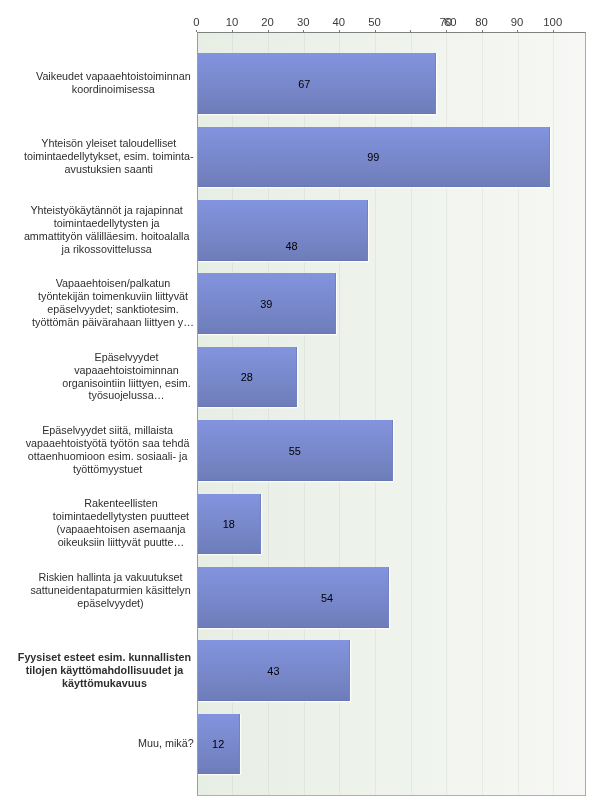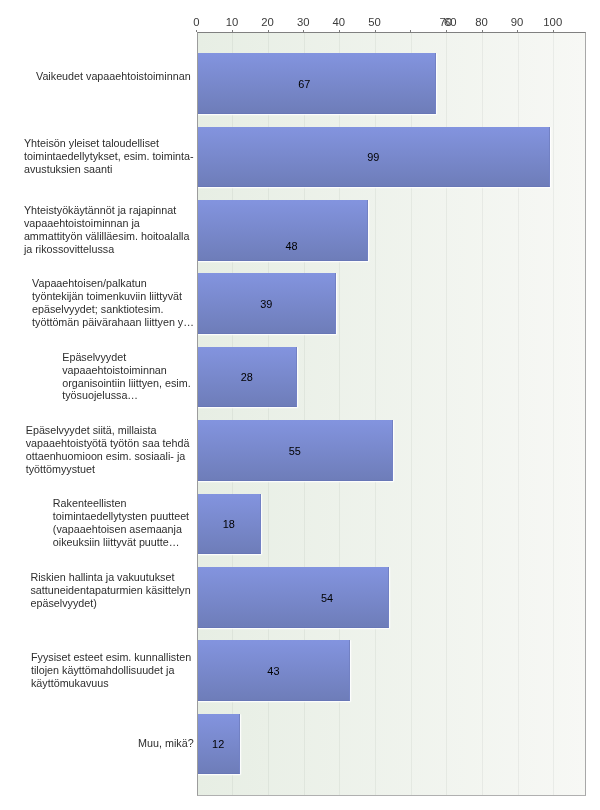--- a/index.html
+++ b/index.html
@@ -12,21 +12,21 @@
       border-top:1px solid #808080;border-left:1px solid #9c9c9c;
       border-bottom:1px solid #b0b0b0;border-right:1px solid #a8a8a8;}
   .grid{position:absolute;width:1px;background:rgba(110,118,110,.085);}
   .bar{position:absolute;box-sizing:border-box;
        background:linear-gradient(180deg,#8394df 0%, #6e7db9 100%);
        border-right:1px solid #7281c4;border-bottom:1px solid #6877b6;
        box-shadow:1.2px 0 0 rgba(255,255,255,.62), 0 1.2px 0 rgba(255,255,255,.62), 1.2px 1.2px 0 rgba(255,255,255,.62);}
   .barval{position:absolute;transform:translateZ(0);color:#000000;font-size:10.9px;text-align:center;}
   .tick{position:absolute;width:1px;background:#7a7a7a;}
   .ticklabel{position:absolute;transform:translateZ(0);font-size:11.3px;color:#3b3b3b;text-align:center;}
-  .catlabel{position:absolute;transform:translateZ(0);font-size:10.75px;color:#2e2e2e;text-align:left;line-height:12.95px;white-space:nowrap;}
+  .catlabel{position:absolute;transform:translateZ(0);font-size:10.75px;color:#2e2e2e;text-align:center;line-height:12.95px;white-space:nowrap;}
 </style>
 </head>
 <body>
 
 <div id="chart">
   <div class="plot" id="plot" style="left: 196.8px; top: 32.4px; width: 388.9px; height: 763.3px; background: linear-gradient(90deg, rgb(231, 238, 228) 0%, rgb(247, 248, 245) 100%);">
       <div class="grid" style="left: 35.6462px; top: 0px; height: 763.3px;"></div>
       <div class="grid" style="left: 71.2924px; top: 0px; height: 763.3px;"></div>
       <div class="grid" style="left: 106.939px; top: 0px; height: 763.3px;"></div>
       <div class="grid" style="left: 142.585px; top: 0px; height: 763.3px;"></div>
@@ -80,29 +80,30 @@
       <div class="bar" style="left: 196.8px; top: 567.07px; width: 192.489px; height: 60.6px;"></div>
       <div class="barval" style="left: 196.8px; width: 192.489px; top: 591.57px; padding-left: 34px;">54</div>
       <div class="bar" style="left: 196.8px; top: 640.48px; width: 153.279px; height: 60.6px;"></div>
       <div class="barval" style="left: 196.8px; width: 153.279px; top: 664.98px;">43</div>
       <div class="bar" style="left: 196.8px; top: 713.89px; width: 42.7754px; height: 60.6px;"></div>
       <div class="barval" style="left: 196.8px; width: 42.7754px; top: 738.39px;">12</div>
     </div>
   <div id="labels-layer">
       <div class="catlabel" style="right: 409.4px; top: 69.95px;">
         <div class="catline">Vaikeudet vapaaehtoistoiminnan</div>
+        <div class="catline">koordinoimisessa</div>
       </div>
       <div class="catlabel" style="right: 406.4px; top: 136.885px;">
         <div class="catline">Yhteisön yleiset taloudelliset</div>
         <div class="catline">toimintaedellytykset, esim. toiminta-</div>
         <div class="catline">avustuksien saanti</div>
       </div>
       <div class="catlabel" style="right: 410.6px; top: 203.82px;">
         <div class="catline">Yhteistyökäytännöt ja rajapinnat</div>
-        <div class="catline">vapaaehtoistoiminnan ja</div>
+        <div class="catline">toimintaedellytysten ja</div>
         <div class="catline">ammattityön välilläesim. hoitoalalla</div>
         <div class="catline">ja rikossovittelussa</div>
       </div>
       <div class="catlabel" style="right: 406px; top: 277.23px;">
         <div class="catline">Vapaaehtoisen/palkatun</div>
         <div class="catline">työntekijän toimenkuviin liittyvät</div>
         <div class="catline">epäselvyydet; sanktiotesim.</div>
         <div class="catline">työttömän päivärahaan liittyen y…</div>
       </div>
       <div class="catlabel" style="right: 409.3px; top: 350.64px;">
@@ -121,21 +122,21 @@
         <div class="catline">Rakenteellisten</div>
         <div class="catline">toimintaedellytysten puutteet</div>
         <div class="catline">(vapaaehtoisen asemaanja</div>
         <div class="catline">oikeuksiin liittyvät puutte…</div>
       </div>
       <div class="catlabel" style="right: 409.4px; top: 570.87px;">
         <div class="catline">Riskien hallinta ja vakuutukset</div>
         <div class="catline">sattuneidentapaturmien käsittelyn</div>
         <div class="catline">epäselvyydet)</div>
       </div>
-      <div class="catlabel" style="right: 408.9px; top: 650.755px;">
+      <div class="catlabel" style="right: 408.9px; top: 650.755px; font-weight: bold;">
         <div class="catline">Fyysiset esteet esim. kunnallisten</div>
         <div class="catline">tilojen käyttömahdollisuudet ja</div>
         <div class="catline">käyttömukavuus</div>
       </div>
       <div class="catlabel" style="right: 406.4px; top: 737.115px;">
         <div class="catline">Muu, mikä?</div>
       </div>
     </div>
 </div>
 

